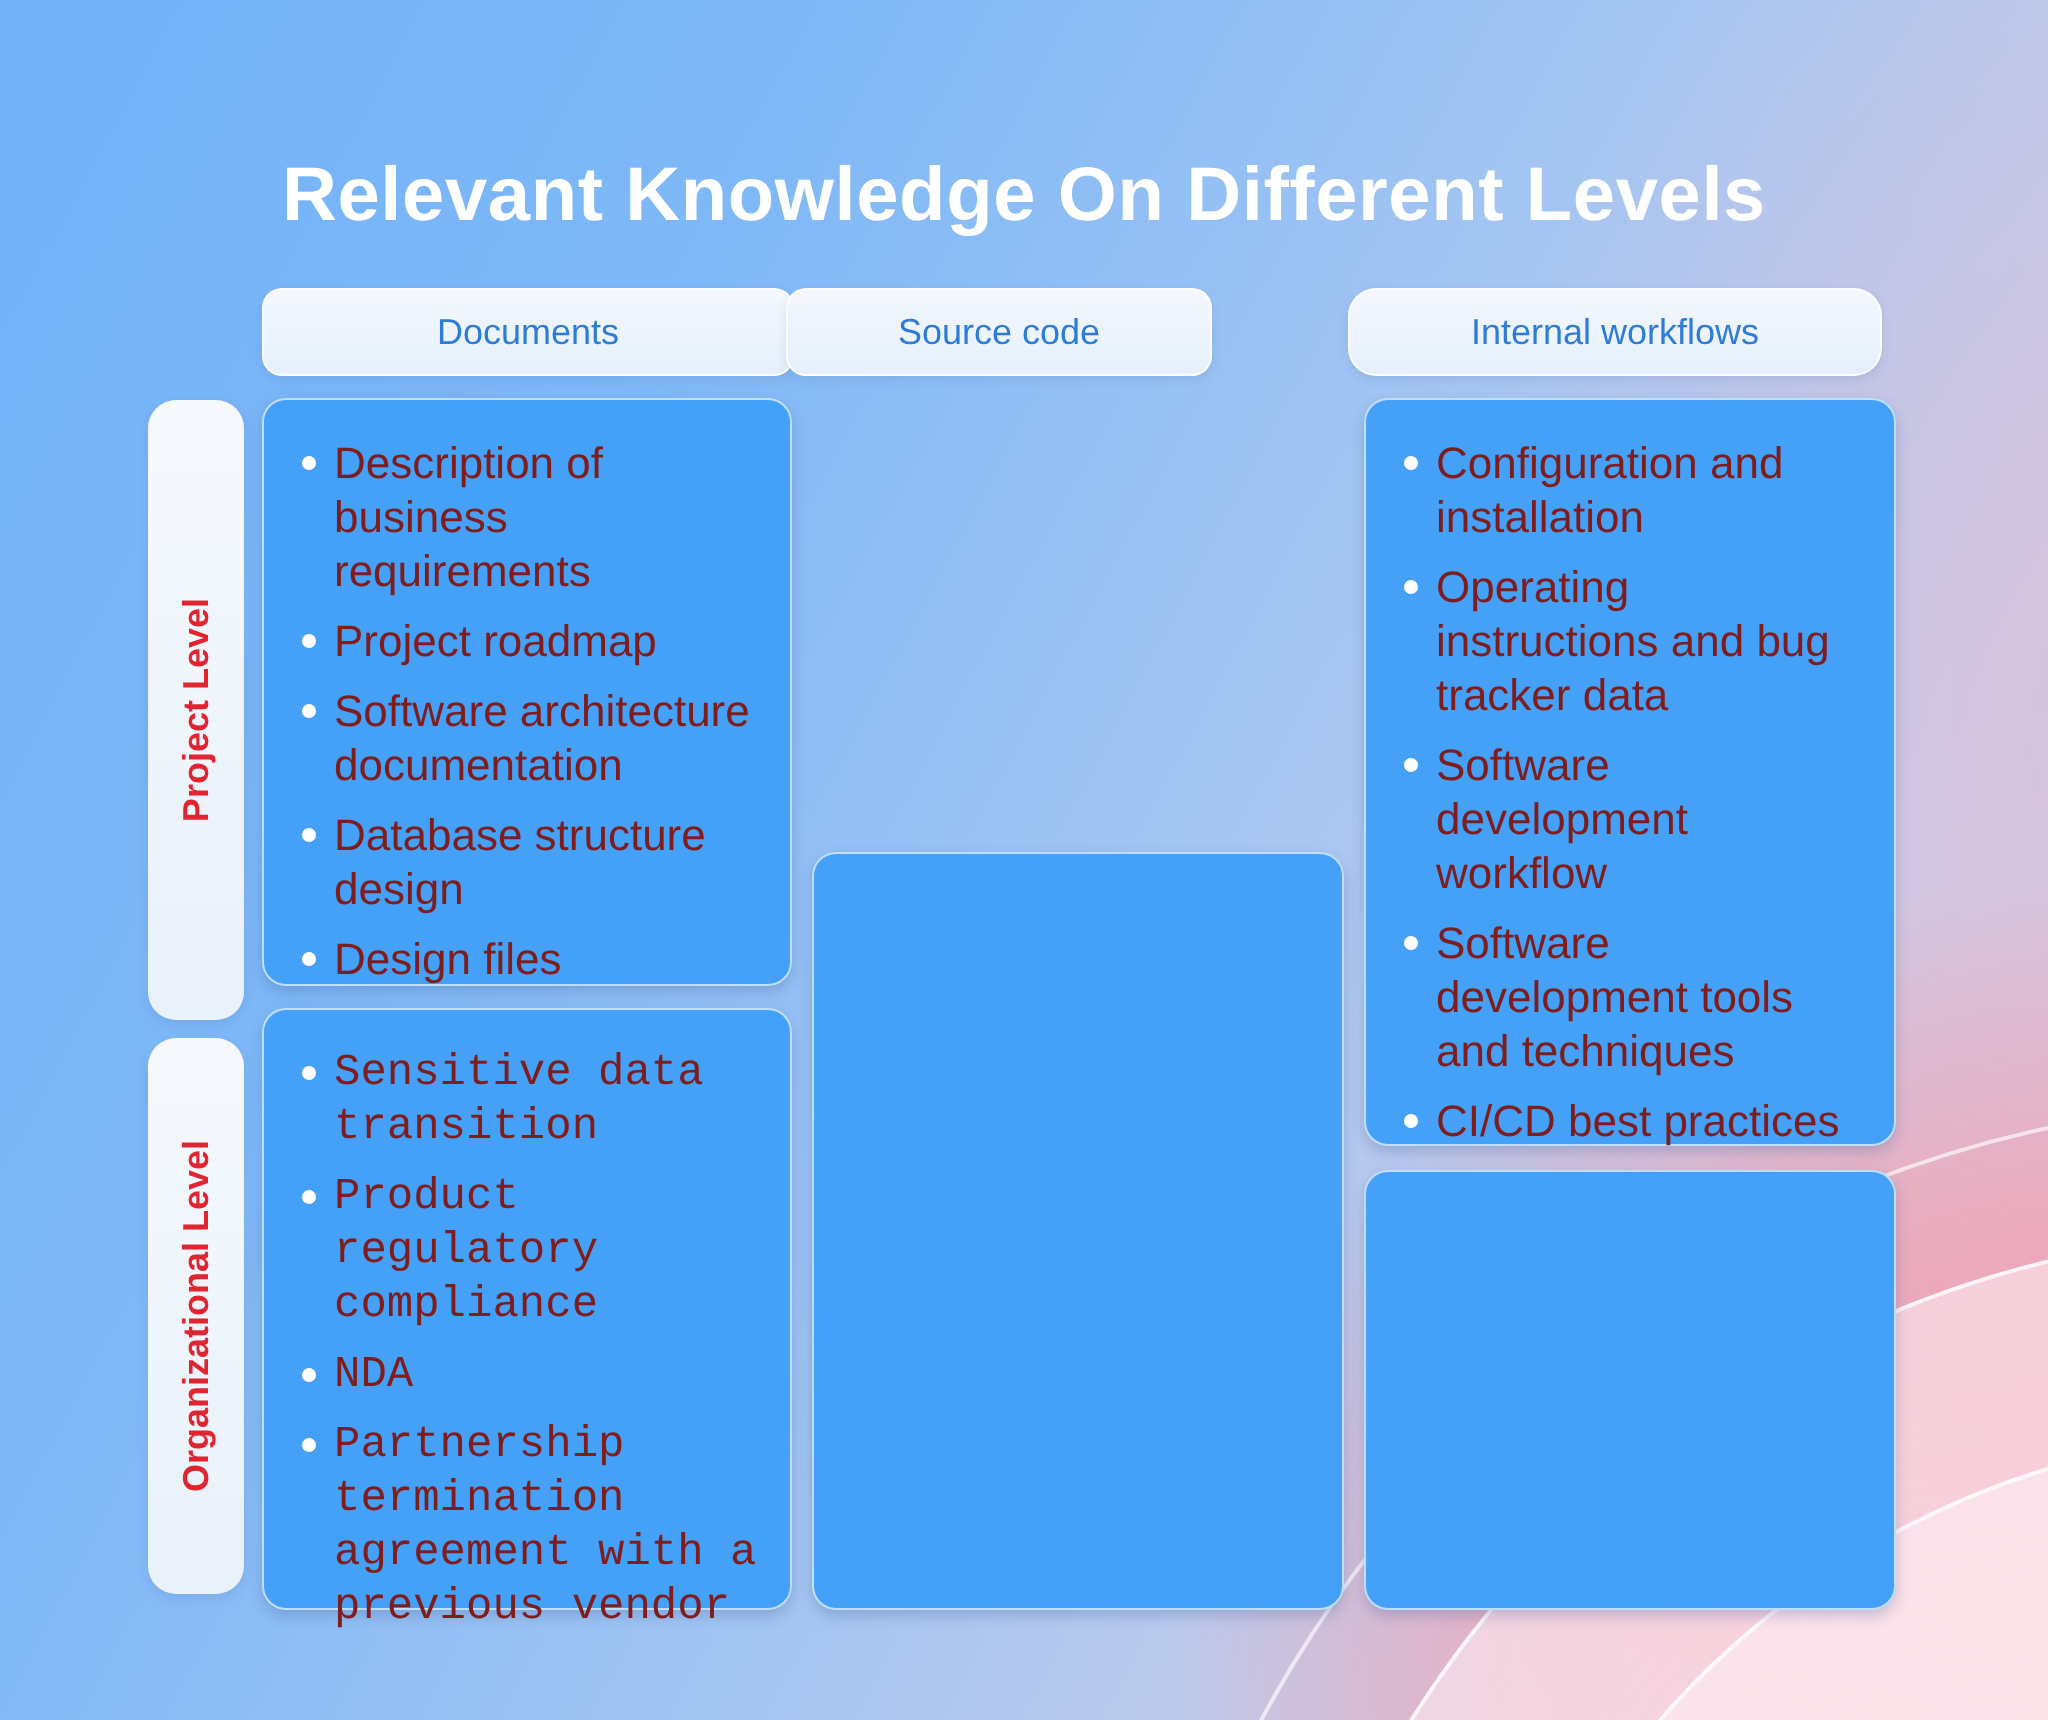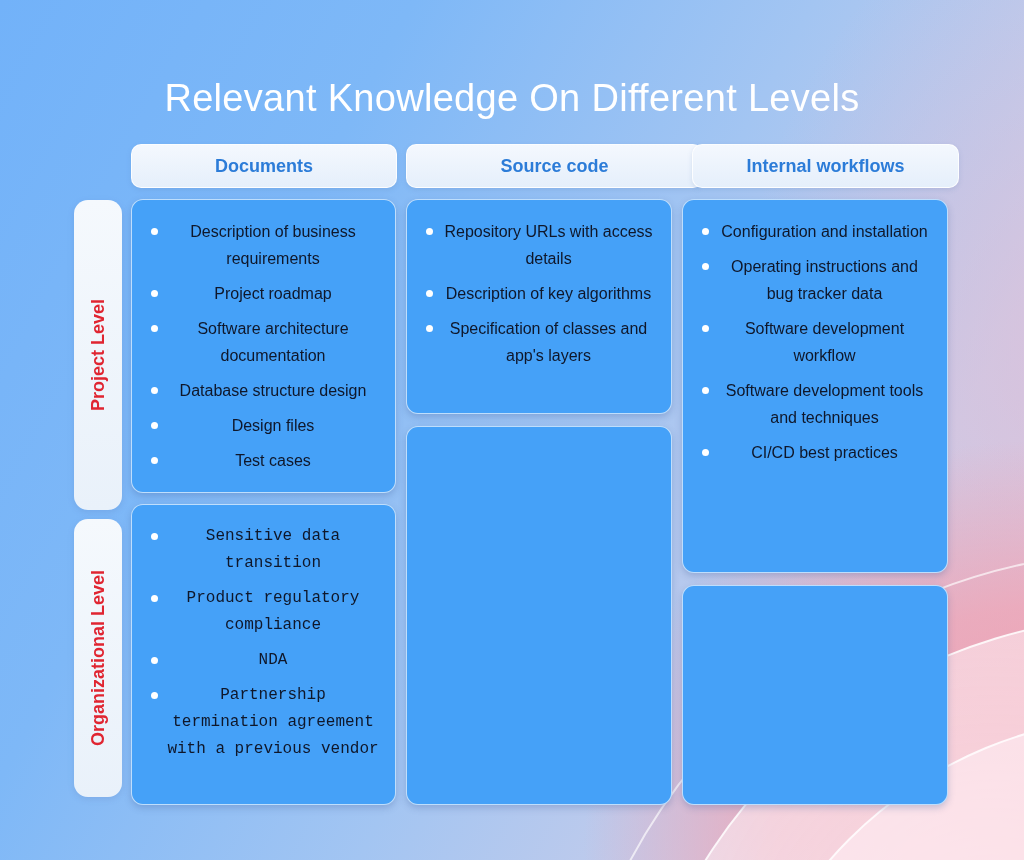--- a/index.html
+++ b/index.html
@@ -21,36 +21,36 @@
   .ring.r2 { left:625px; top:615px; width:1040px; height:1040px;
              border:2px solid rgba(255,255,255,0.8);
              background:radial-gradient(circle at 35% 35%, rgba(255,244,248,0.65), rgba(255,244,248,0.25)); }
   .ring.r1 { left:725px; top:715px; width:840px; height:840px;
              border:2px solid rgba(255,255,255,0.8);
              background:rgba(255,240,246,0.55); }
 
   .title {
     position:absolute; top:52px; left:0; width:100%;
     text-align:center; color:#ffffff;
-    font-size:38px; font-weight:normal; letter-spacing:0.3px;
+    font-size:38px; font-weight:bold; letter-spacing:0.3px;
   }
 
   .col-header {
     position:absolute; top:144px; height:44px;
     border-radius:10px;
     background:linear-gradient(180deg, #f4f8fe 0%, #e5effb 100%);
     border:1px solid rgba(255,255,255,0.85);
     box-shadow:0 2px 5px rgba(90,120,180,0.18);
     display:flex; align-items:center; justify-content:center;
-    color:#2c7cd8; font-size:18px; font-weight:bold;
+    color:#2c7cd8; font-size:18px; font-weight:normal;
     box-sizing:border-box;
   }
   .hdr-1 { left:131px; width:266px; }
-  .hdr-2 { left:406px; width:297px; }
-  .hdr-3 { left:692px; width:267px; }
+  .hdr-2 { left:393px; width:213px; }
+  .hdr-3 { left:674px; width:267px;border-radius:14px; }
 
   .row-pill {
     position:absolute; left:74px; width:48px;
     border-radius:14px;
     background:linear-gradient(180deg, #f5f9fd 0%, #e9f1fa 100%);
     box-shadow:0 2px 6px rgba(90,120,180,0.22);
     display:flex; align-items:center; justify-content:center;
   }
   .pill-project { top:200px; height:310px; }
   .pill-org     { top:519px; height:278px; }
@@ -71,23 +71,22 @@
   .card-dp { left:131px; top:199px; width:265px; height:294px; }
   .card-do { left:131px; top:504px; width:265px; height:301px;font-family:Liberation Mono, monospace; }
   .card-sp { left:406px; top:199px; width:266px; height:215px; }
   .card-so { left:406px; top:426px; width:266px; height:379px; }
   .card-wp { left:682px; top:199px; width:266px; height:374px; }
   .card-wo { left:682px; top:585px; width:266px; height:220px; }
 
   .card ul { list-style:none; margin:0; padding:0; }
   .card li {
     position:relative; padding-left:21px;
-    color:#0f172a; font-size:16px; line-height:27px;
+    color:#7f1d1d; font-size:22px; line-height:27px;
     margin-bottom:8px;
-    text-align:center;
   }
   .card li::before {
     content:""; position:absolute; left:5px; top:10px;
     width:7px; height:7px; border-radius:50%; background:#ffffff;
   }
 </style>
 </head>
 <body>
 
 <div class="canvas">
@@ -119,27 +118,20 @@
     <ul>
       <li>Description of business requirements</li>
       <li>Project roadmap</li>
       <li>Software architecture documentation</li>
       <li>Database structure design</li>
       <li>Design files</li>
       <li>Test cases</li>
     </ul>
   </div>
 
-  <div class="card card-sp">
-    <ul>
-      <li>Repository URLs with access details</li>
-      <li>Description of key algorithms</li>
-      <li>Specification of classes and app's layers</li>
-    </ul>
-  </div>
 
   <div class="card card-wp">
     <ul>
       <li>Configuration and installation</li>
       <li>Operating instructions and bug tracker data</li>
       <li>Software development workflow</li>
       <li>Software development tools and techniques</li>
       <li>CI/CD best practices</li>
     </ul>
   </div>

